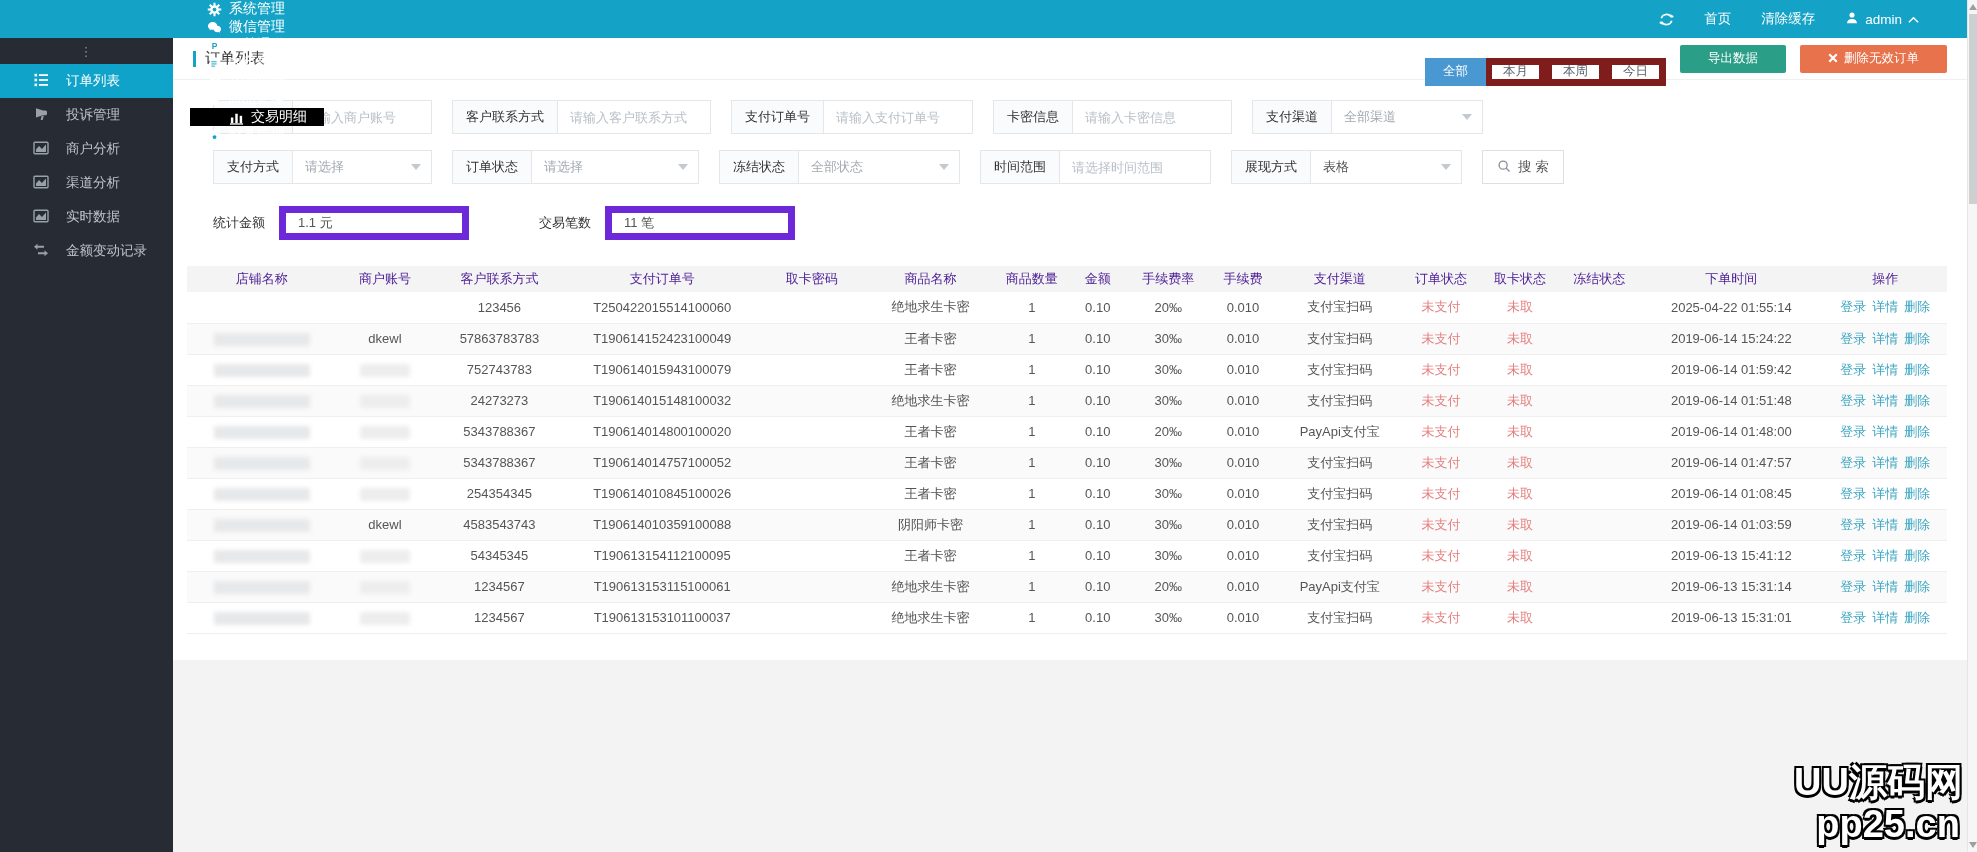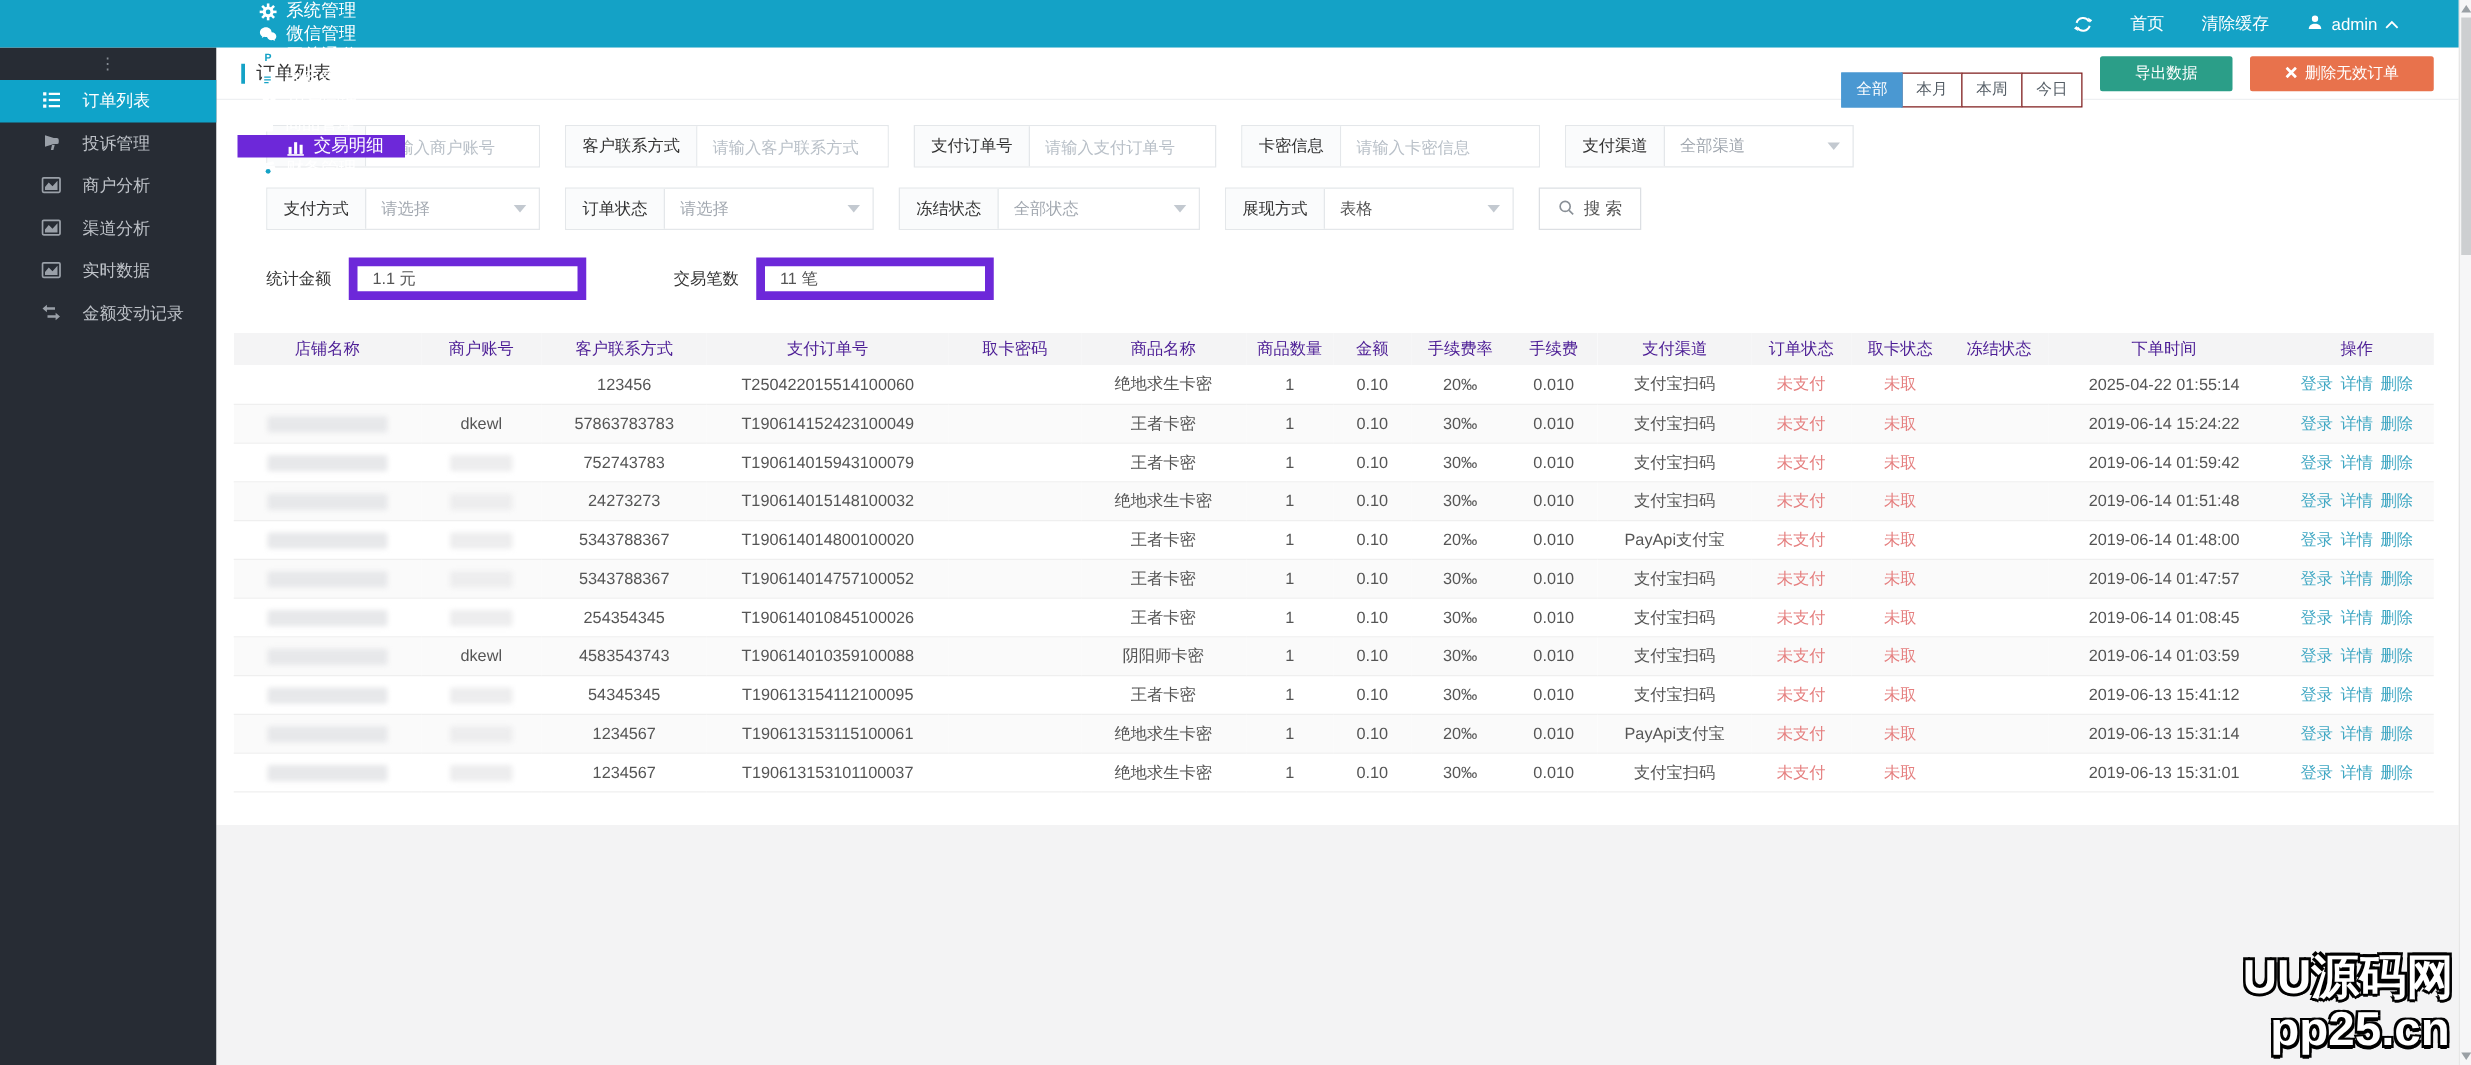--- a/index.html
+++ b/index.html
@@ -4,21 +4,21 @@
 <style>
   * { margin:0; padding:0; box-sizing:border-box; }
   html,body { width:1977px; height:852px; overflow:hidden; }
   body { font-family:"Liberation Sans","DejaVu Sans",sans-serif; background:#f3f3f4; position:relative; }
 
   
   .topnav { position:absolute; left:0; top:0; width:100%; height:38px; background:#14a2c6; display:flex; align-items:stretch; z-index:5; }
   .brand-space { width:190px; flex:0 0 auto; }
   .nav-items { display:flex;flex-direction:column; }
   .nav-item { display:flex; align-items:center; gap:7px; padding:0 17px; color:#fff; font-size:14px; cursor:pointer; }
-  .nav-item.active { background:#6d28d9;padding-left:39px; }
+  .nav-item.active { background:#000000;padding-left:39px; }
   .nav-item svg { display:block; }
   .hole { fill:#14a2c6; }
   .hole-stroke { stroke:#14a2c6; }
   .nav-right { margin-left:auto; display:flex; align-items:center; gap:30px; padding-right:58px; color:#fff; font-size:13.5px; }
   .nav-right .nv { display:flex; align-items:center; gap:6px; cursor:pointer; }
 
   
   .sidebar { position:absolute; left:0; top:38px; bottom:0; width:173px; background:#272c34; z-index:4; }
   .side-dots { height:26px; display:flex; align-items:center; justify-content:center; color:#858b93; font-size:13px; letter-spacing:1px; cursor:pointer; }
   .side-item { height:34px; display:flex; align-items:center; padding-left:33px; gap:17px; color:#bfc3c9; font-size:13.5px; cursor:pointer; }
@@ -27,21 +27,21 @@
   .side-item.active svg { color:#fff; }
 
   
   .main { position:absolute; left:173px; top:38px; right:10px; bottom:0; background:#f3f3f4; }
   .card { background:#fff; height:622px; }
   .card-header { height:42px; display:flex; align-items:center; padding:0 20px; border-bottom:1px solid #eef0f2; }
   .title-accent { width:3px; height:16px; background:#14a2c6; margin-right:9px; }
   .page-title { font-size:15px; color:#333; }
   .header-actions { margin-left:auto; display:flex; align-items:center; }
   .range-tabs { display:flex; }
-  .tab { height:28px; padding:0 11px; border:1px solid #7f1d1d; margin-left:-1px; background:#fff; font-size:12.5px; color:#555e66; display:flex; align-items:center; cursor:pointer;margin-top:26px; }
+  .tab { height:28px; padding:0 11px; border:7px solid #7f1d1d; margin-left:-1px; background:#fff; font-size:12.5px; color:#555e66; display:flex; align-items:center; cursor:pointer;margin-top:26px; }
   .tab.active { background:#4a98d2; border-color:#4a98d2; color:#fff; z-index:1; }
   .btn { height:28px; display:flex; align-items:center; gap:6px; font-size:12.5px; color:#fff; border-radius:2px; cursor:pointer; padding:0 28px; }
   .btn-export { background:#2b9e88; margin-left:14px; }
   .btn-delete { background:#e8724c; margin-left:14px; }
 
   .filters { padding:20px 20px 0 40px; }
   .filter-row { display:flex; margin-bottom:16px; }
   .fgroup { display:flex; margin-right:20px; border:1px solid #e4e7ea; height:34px; background:#fff; }
   .flabel { background:#fafbfc; border-right:1px solid #e4e7ea; padding:0 13px; font-size:13px; color:#333; display:flex; align-items:center; white-space:nowrap; }
   .finput { border:none; outline:none; height:32px; padding:0 12px; font-size:13px; color:#555; font-family:inherit; }
@@ -311,20 +311,24 @@
             <span class="val">请选择</span>
             <span class="caret"></span>
           </span>
         </div>
         <div class="fgroup">
           <span class="flabel">冻结状态</span>
           <span class="fselect" style="width:160px">
             <span class="val">全部状态</span>
             <span class="caret"></span>
           </span>
+        </div>
+        <div class="fgroup">
+          <span class="flabel">时间范围</span>
+          <input class="finput" style="width: 150px;" placeholder="请选择时间范围">
         </div>
         <div class="fgroup">
           <span class="flabel">展现方式</span>
           <span class="fselect" style="width:150px">
             <span class="val solid">表格</span>
             <span class="caret"></span>
           </span>
         </div>
         <span class="btn-search">
           <span><svg width="14" height="14" viewBox="0 0 16 16" fill="none" stroke="#8a9097" stroke-width="1.5">

